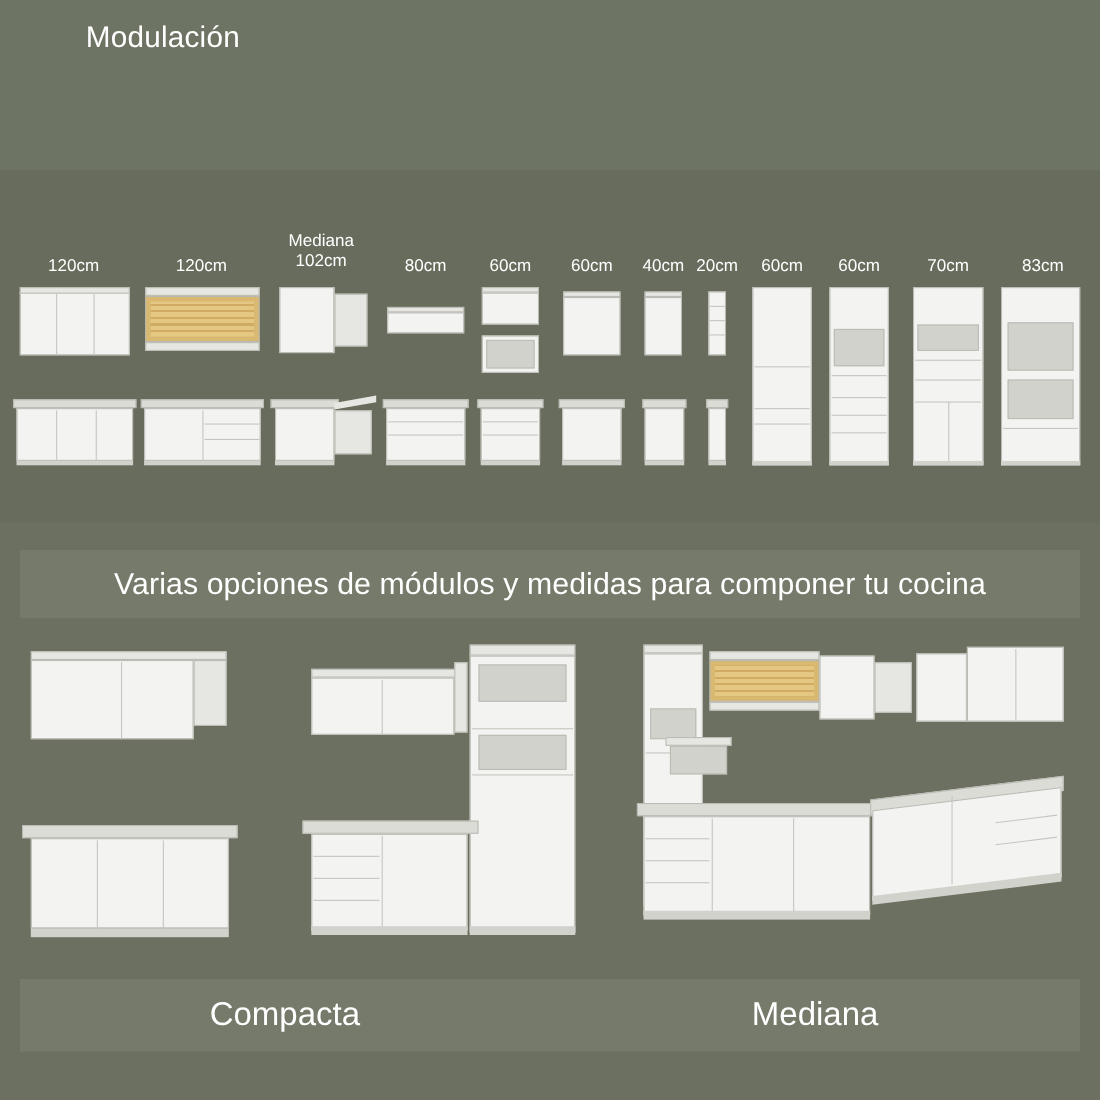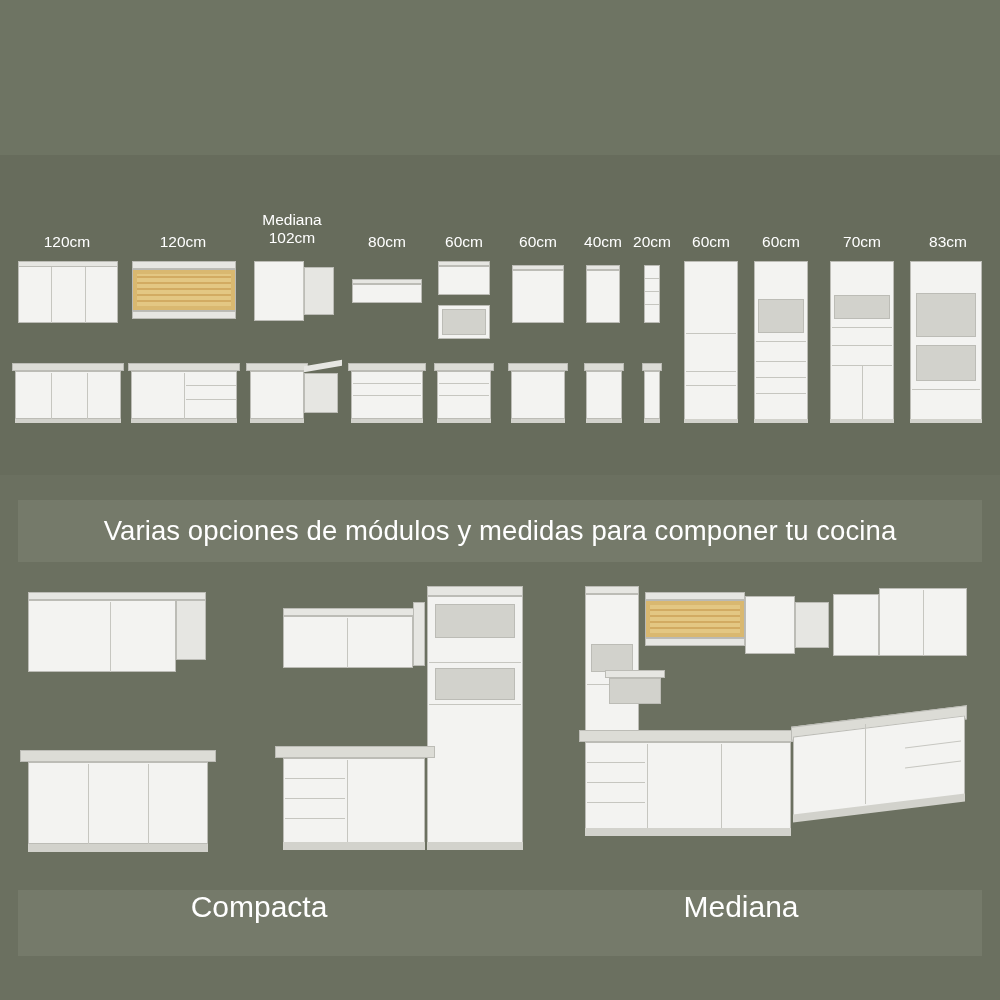--- a/index.html
+++ b/index.html
@@ -58,39 +58,40 @@
   
   .kitchens {
     position: absolute; left: 0; top: 562px; width: 1000px; height: 325px;
   }
   .kitchen { position: absolute; }
 
   
   .footer {
     position: absolute; left: 18px; top: 890px; width: 964px; height: 66px;
     background: #757a6a;
-    display: flex; 
+    display: flex; align-items: center;
   }
   .footer-item {
     color: #ffffff; font-size: 30px; text-align: center; flex: 1 1 0;
   }
 
   
   .box { position: absolute; background: #f3f3f1; border: 1px solid #bcbcb6; }
   .box.sh { background: #e6e6e2; }
   .box.dk { background: #d2d2cc; }
   .box.nb { border: none; }
   .hl { position: absolute; background: #c6c6c0; height: 1px; }
   .vl { position: absolute; background: #c6c6c0; width: 1px; }
   .counter { position: absolute; background: #dcdcd6; border: 1px solid #bcbcb6; }
 </style>
 </head>
 <body>
 
 <div class="header">
+  <div class="header-sub">Modulación</div>
 </div>
 
 <div class="modules-band">
 
   <div class="module-col" style="left:12px; top:78px; width:110px;">
     <div class="module-label">120cm</div>
     <div style="position:absolute; left:6px; top:28px; width:100px; height:62px;">
       <div class="box" style="left:0; top:4px; width:100px; height:58px;"></div>
       <div class="box sh" style="left:0; top:0; width:100px; height:6px;"></div>
       <div class="vl" style="left:33px; top:6px; height:56px;"></div>

